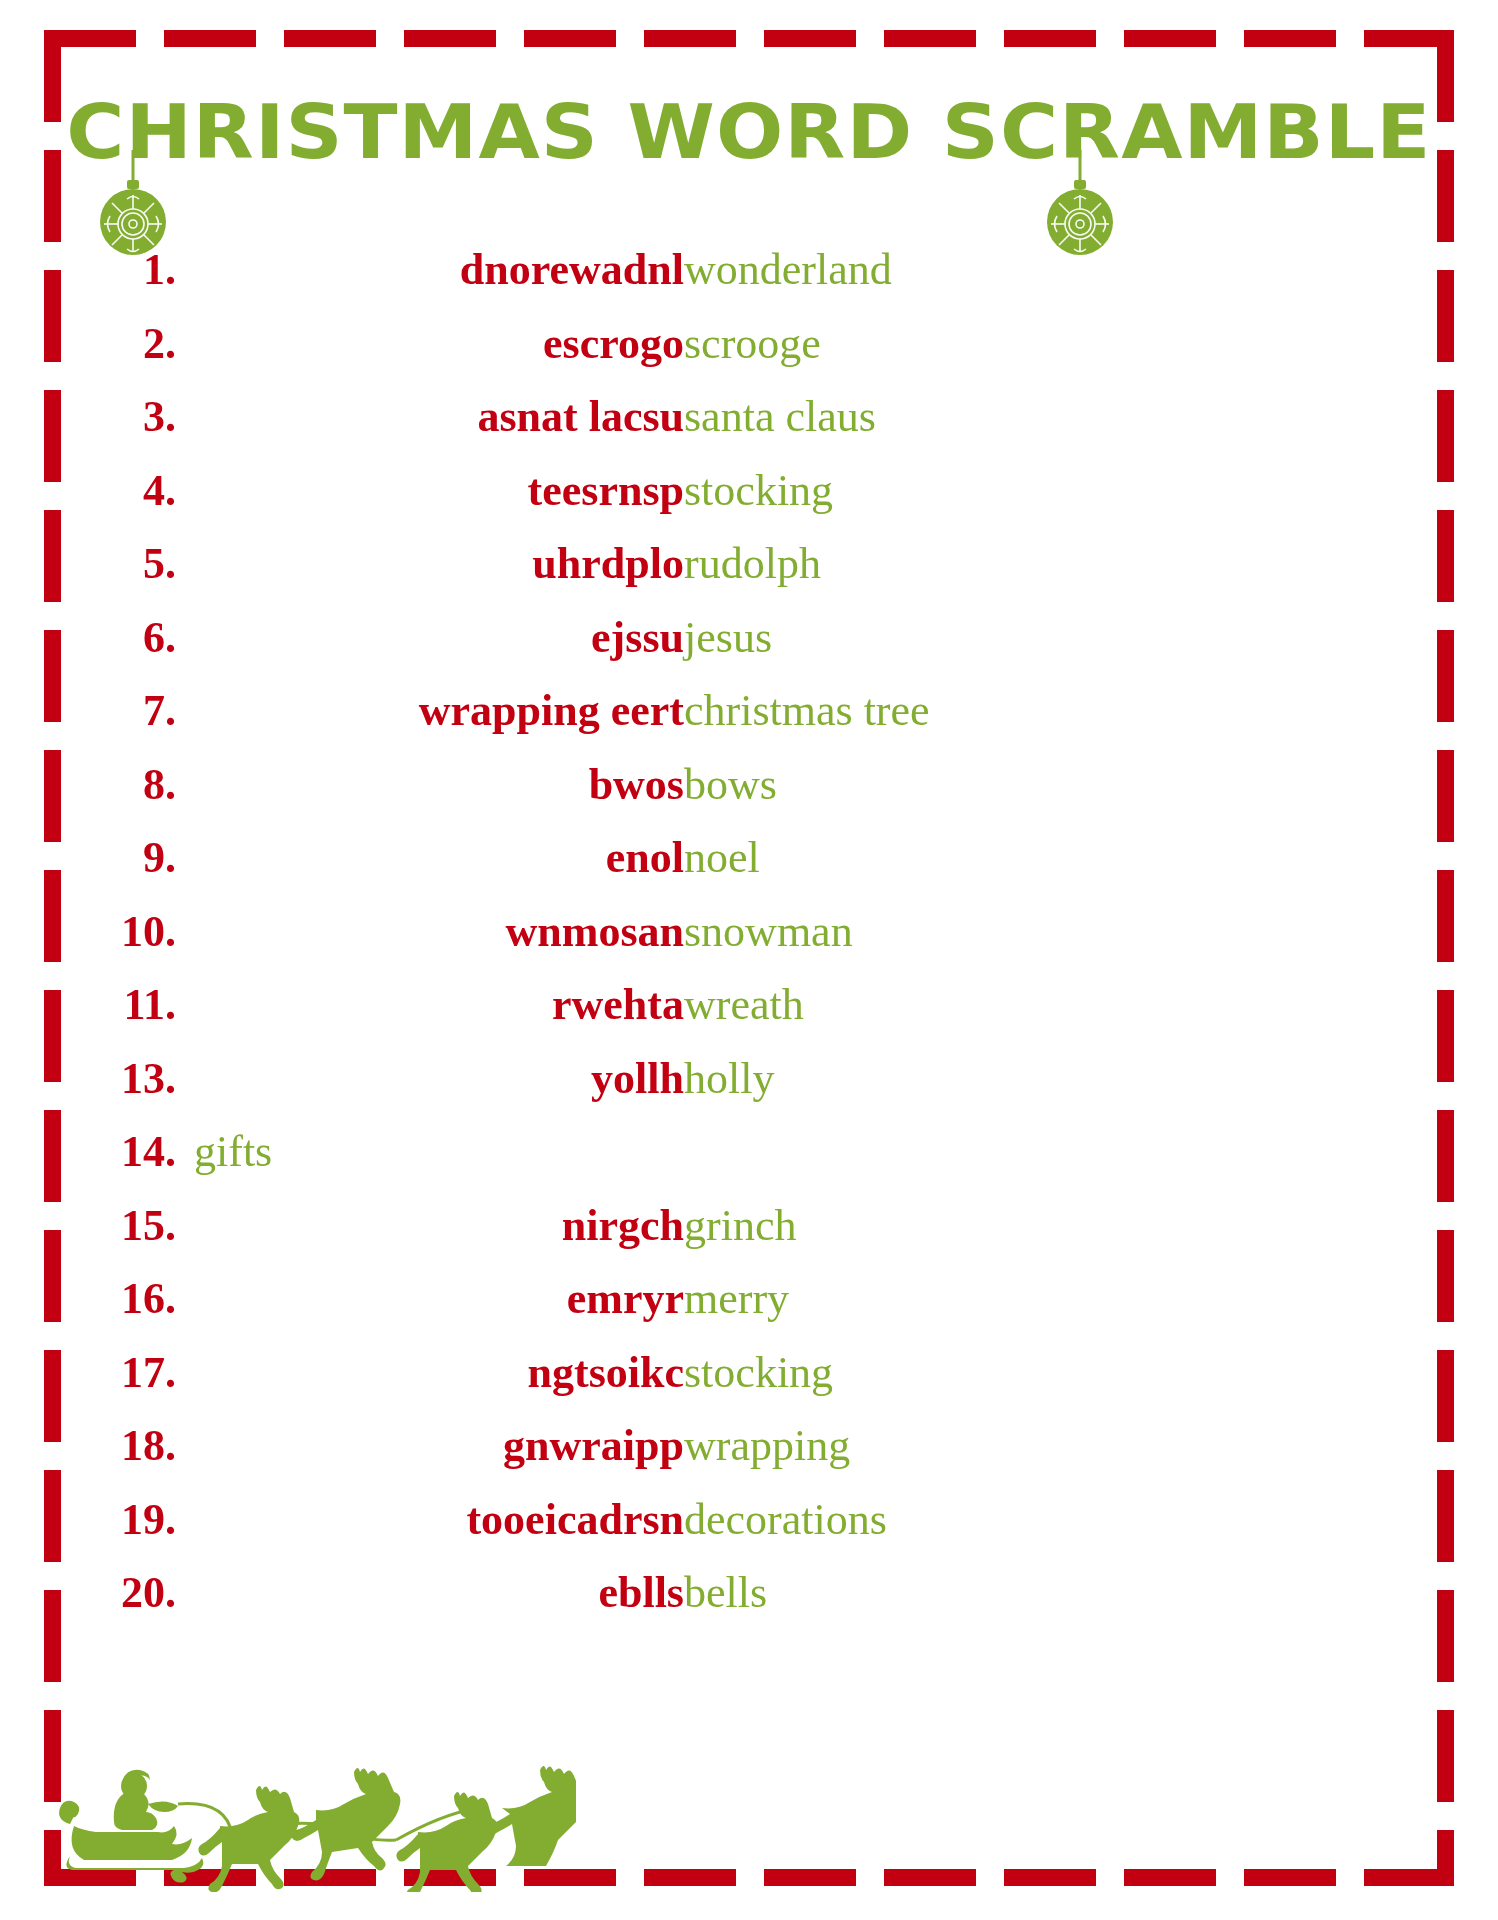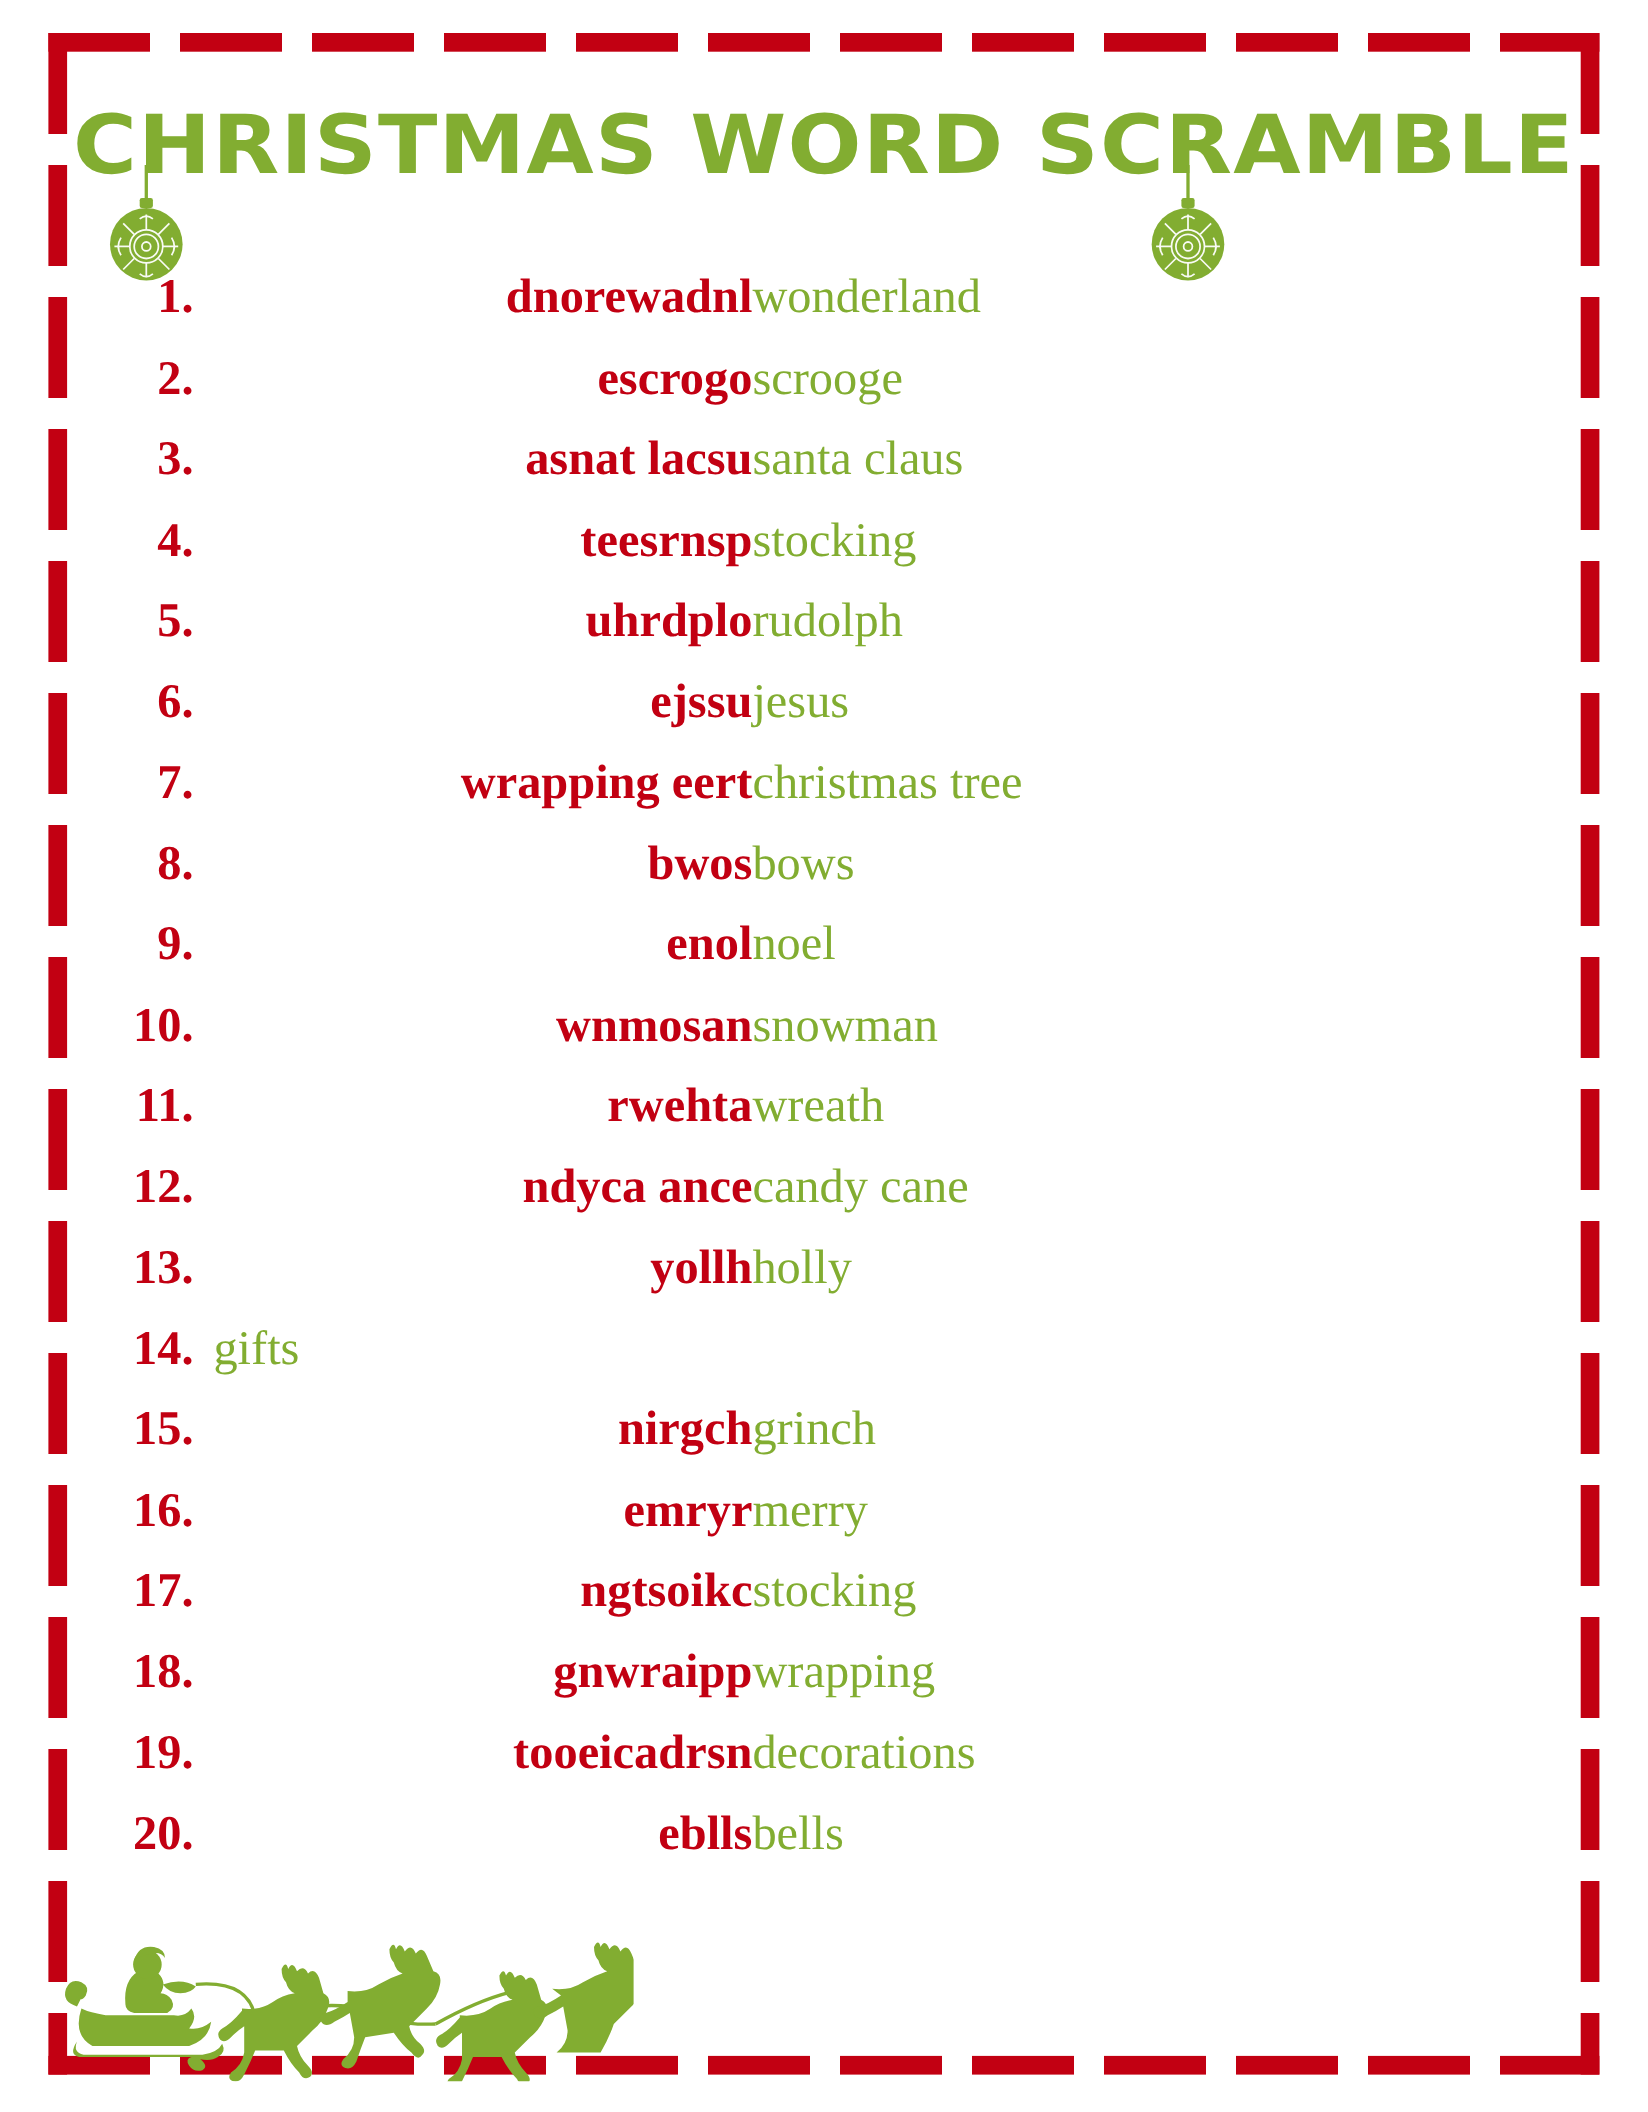--- a/index.html
+++ b/index.html
@@ -270,25 +270,20 @@
         <span class="row-num">10.</span>
         <span class="row-scramble">wnmosan</span>
         <span class="row-answer">snowman</span>
       </div>
       <div class="word-row">
         <span class="row-num">11.</span>
         <span class="row-scramble">rwehta</span>
         <span class="row-answer">wreath</span>
       </div>
       <div class="word-row">
-        <span class="row-num">12.</span>
-        <span class="row-scramble">ndyca ance</span>
-        <span class="row-answer">candy cane</span>
-      </div>
-      <div class="word-row">
         <span class="row-num">13.</span>
         <span class="row-scramble">yollh</span>
         <span class="row-answer">holly</span>
       </div>
       <div class="word-row">
         <span class="row-num">14.</span>
         <span class="row-answer">gifts</span>
       </div>
       <div class="word-row">
         <span class="row-num">15.</span>

